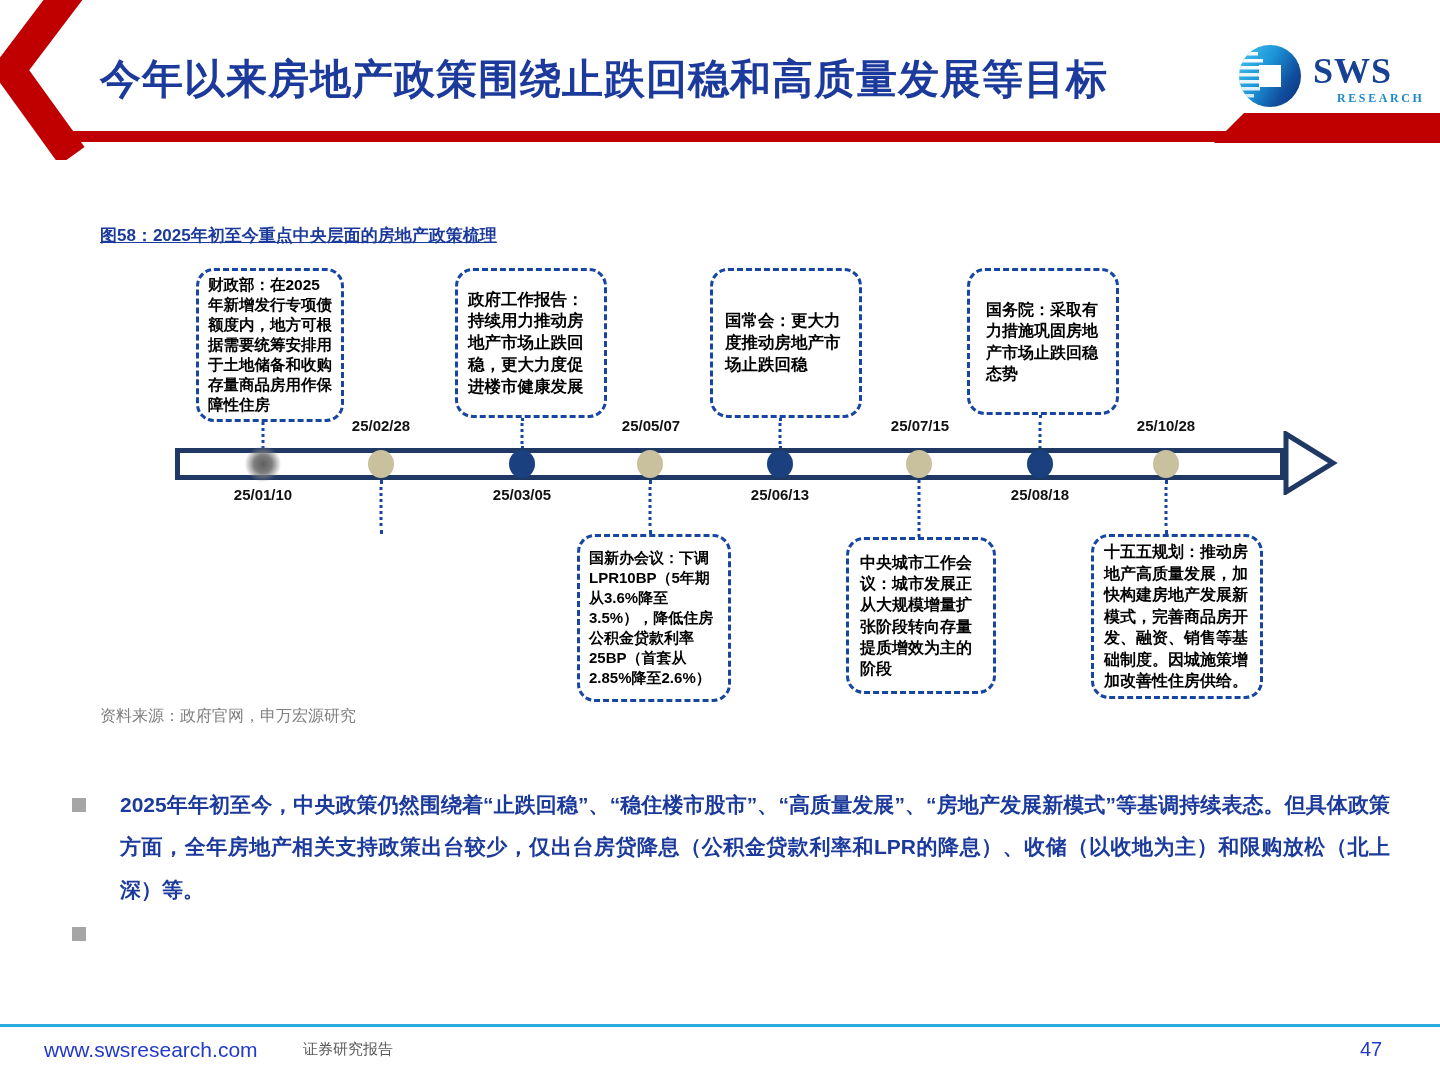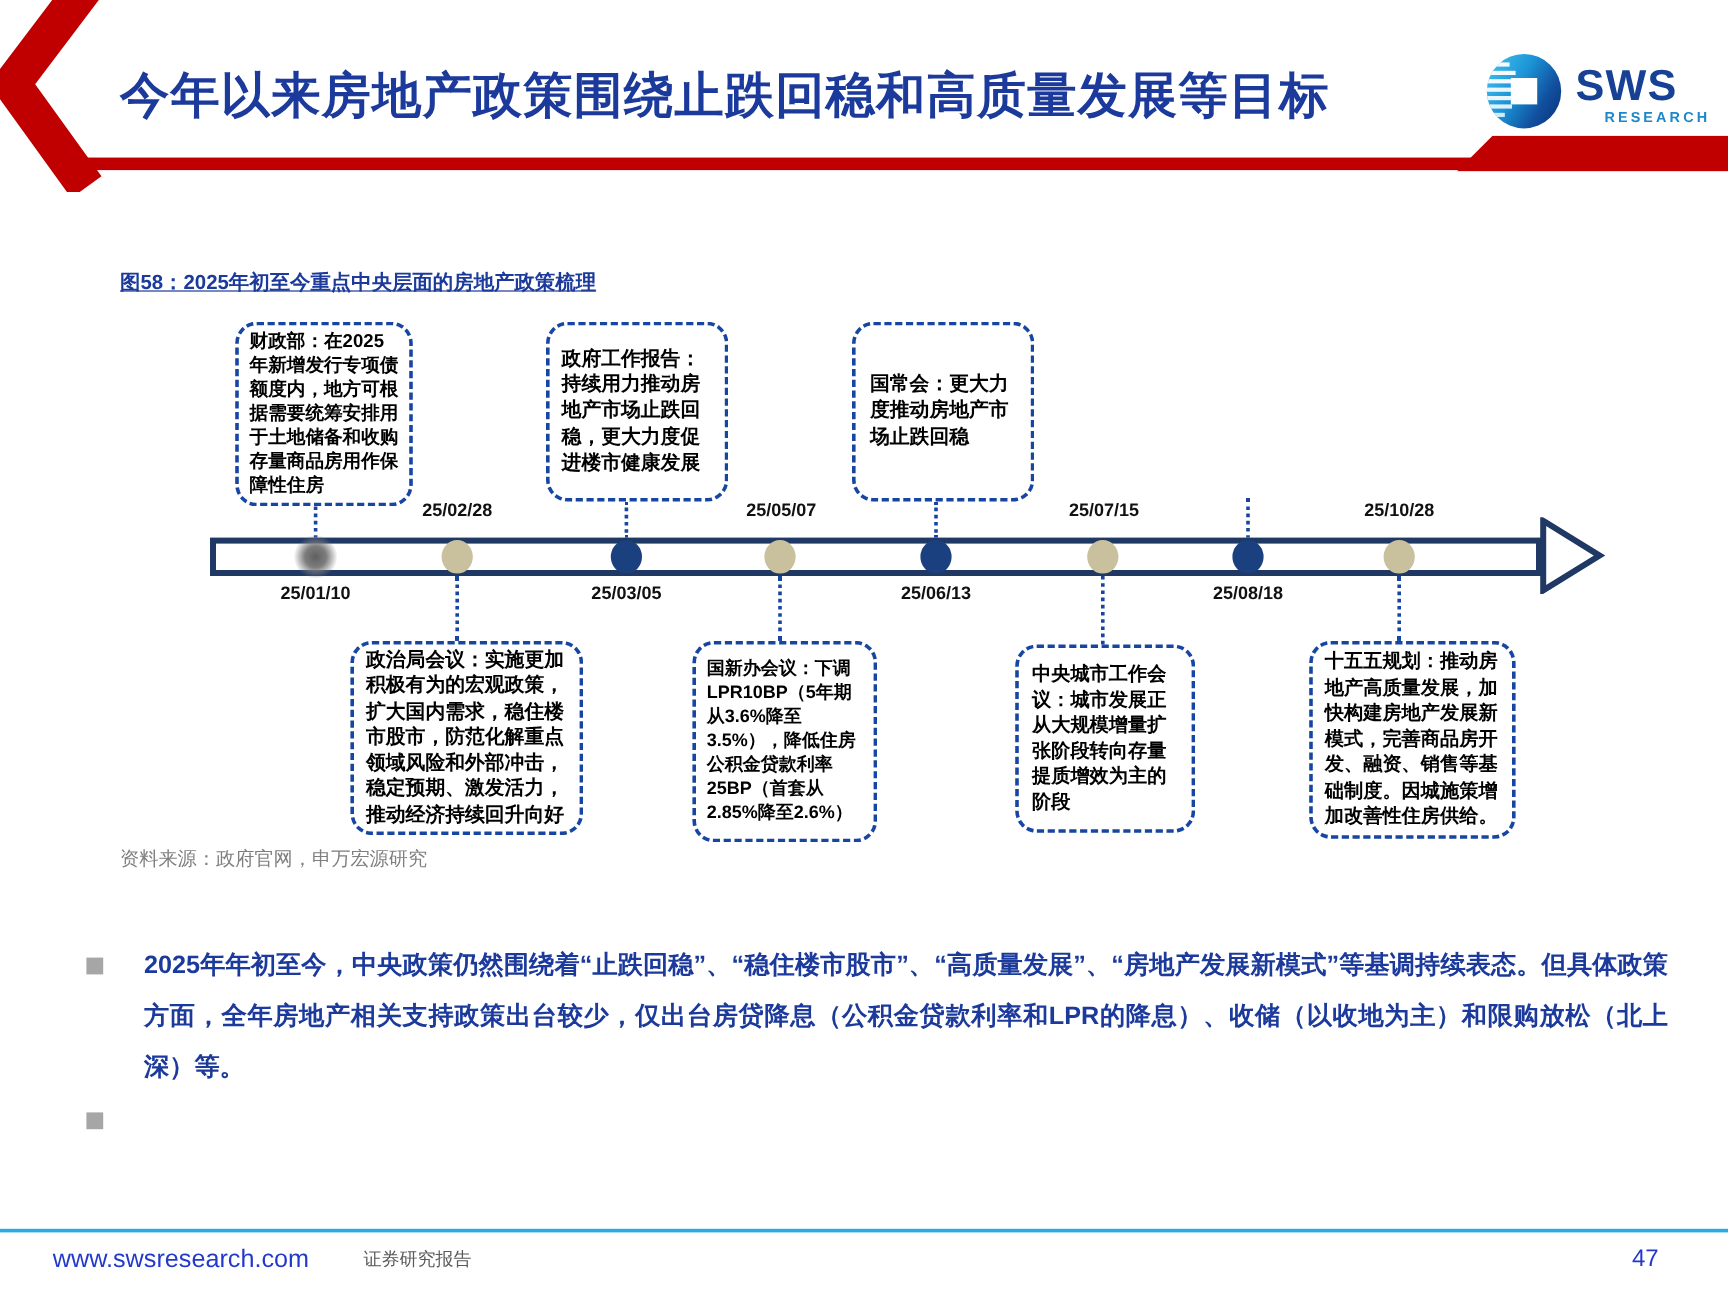--- a/index.html
+++ b/index.html
@@ -9,21 +9,21 @@
   
   .chevron-wrap{position:absolute;left:0;top:0;width:120px;height:160px;}
   .page-title{position:absolute;left:100px;top:52px;width:1100px;
     font-size:41px;font-weight:900;color:#1B3A9B;letter-spacing:1px;white-space:nowrap;}
   .bar-thin{position:absolute;left:56px;top:131px;width:1384px;height:11px;background:#C00000;
     clip-path:polygon(14px 0,100% 0,100% 100%,0 100%);}
   .bar-block{position:absolute;left:1214px;top:113px;width:226px;height:30px;background:#C00000;
     clip-path:polygon(30px 0,100% 0,100% 100%,0 100%);}
 
   .logo{position:absolute;left:1236px;top:36px;width:190px;height:84px;display:flex;align-items:center;gap:9px;}
-  .logo-text-stack{display:flex;flex-direction:column;line-height:1;}
+  .logo-text-stack{display:flex;flex-direction:column;line-height:1;font-family:Liberation Serif, serif;}
   .logo-name{font-size:36px;font-weight:900;color:#164194;letter-spacing:1px;}
   .logo-sub{font-size:12px;font-weight:700;color:#1C87C9;letter-spacing:2.6px;margin-top:3px;margin-left:24px;}
 
   
   .fig-caption{position:absolute;left:100px;top:224px;font-size:17px;font-weight:bold;
     color:#1B3A9B;text-decoration:underline;}
 
   .policy-box{position:absolute;border:3px dashed #1746A2;border-radius:18px;background:#fff;
     box-sizing:border-box;display:flex;align-items:center;color:#000;font-weight:bold;}
   .policy-box .txt{width:100%;}
@@ -120,20 +120,23 @@
 
   <div class="policy-box pb1">
     <div class="txt">财政部：在2025年新增发行专项债额度内，地方可根据需要统筹安排用于土地储备和收购存量商品房用作保障性住房</div>
   </div>
   <div class="policy-box pb2">
     <div class="txt">政府工作报告：持续用力推动房地产市场止跌回稳，更大力度促进楼市健康发展</div>
   </div>
   <div class="policy-box pb3">
     <div class="txt">国常会：更大力度推动房地产市场止跌回稳</div>
   </div>
+  <div class="policy-box pb4">
+    <div class="txt">国务院：采取有力措施巩固房地产市场止跌回稳态势</div>
+  </div>
 
   <div class="conn" style="left:263px;top:422px;height:27px;"></div>
   <div class="conn" style="left:522px;top:418px;height:31px;"></div>
   <div class="conn" style="left:780px;top:418px;height:31px;"></div>
   <div class="conn" style="left:1040px;top:415px;height:34px;"></div>
 
   <div class="tl-bar"></div>
   <div class="tl-arrow">
     <svg width="56" height="64" viewBox="0 0 56 64">
       <polygon points="3,3 50,32 3,61" fill="#ffffff" stroke="#1F3864" stroke-width="5"></polygon>
@@ -156,23 +159,20 @@
   <div class="date-label date-below" style="left:780px;">25/06/13</div>
   <div class="date-label date-above" style="left:920px;">25/07/15</div>
   <div class="date-label date-below" style="left:1040px;">25/08/18</div>
   <div class="date-label date-above" style="left:1166px;">25/10/28</div>
 
   <div class="conn" style="left:381px;top:480px;height:54px;"></div>
   <div class="conn" style="left:650px;top:480px;height:54px;"></div>
   <div class="conn" style="left:919px;top:480px;height:57px;"></div>
   <div class="conn" style="left:1166px;top:480px;height:54px;"></div>
 
-  <div class="policy-box pb5">
-    <div class="txt">政治局会议：实施更加积极有为的宏观政策，扩大国内需求，稳住楼市股市，防范化解重点领域风险和外部冲击，稳定预期、激发活力，推动经济持续回升向好</div>
-  </div>
   <div class="policy-box pb6">
     <div class="txt">国新办会议：下调LPR10BP（5年期从3.6%降至3.5%），降低住房公积金贷款利率25BP（首套从2.85%降至2.6%）</div>
   </div>
   <div class="policy-box pb8">
     <div class="txt">十五五规划：推动房地产高质量发展，加快构建房地产发展新模式，完善商品房开发、融资、销售等基础制度。因城施策增加改善性住房供给。</div>
   </div>
   <div class="policy-box pb7">
     <div class="txt">中央城市工作会议：城市发展正从大规模增量扩张阶段转向存量提质增效为主的阶段</div>
   </div>
 

